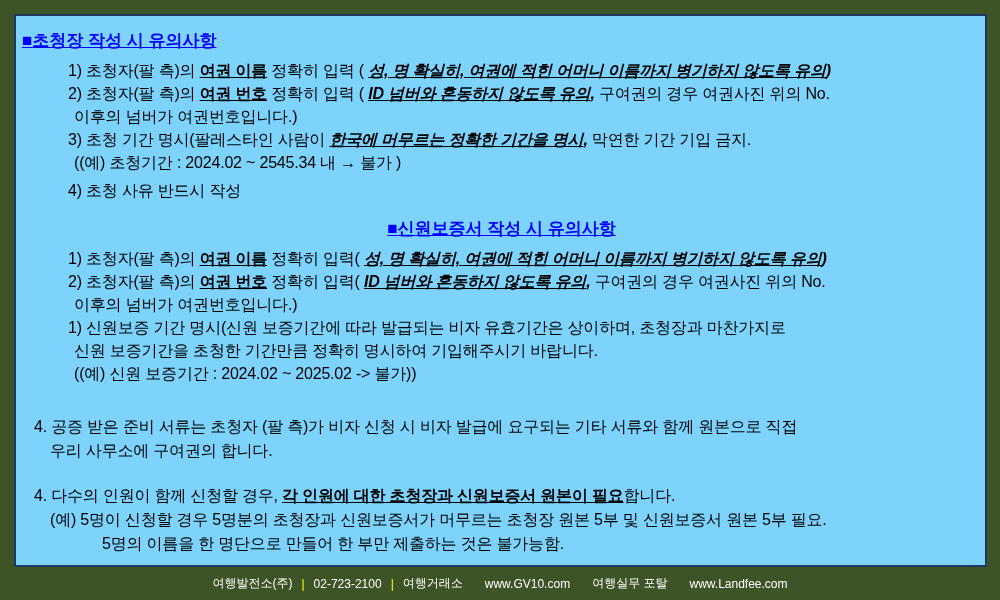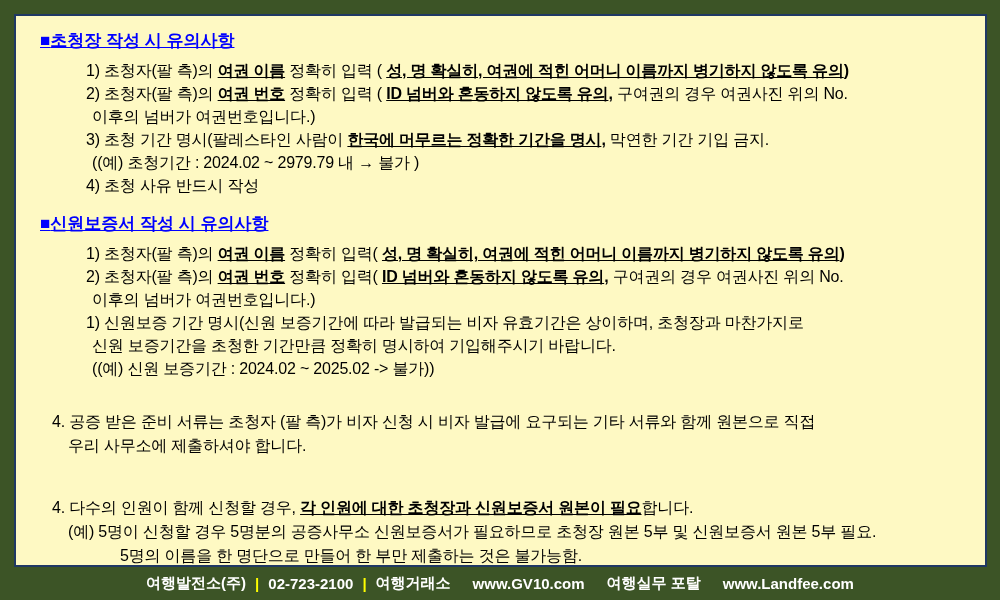--- a/index.html
+++ b/index.html
@@ -6,101 +6,101 @@
   html, body { width: 1000px; height: 600px; }
   body {
     position: relative;
     background: #3C5426;
     font-family: "Liberation Sans", "DejaVu Sans", sans-serif;
     overflow: hidden;
   }
   .panel {
     position: absolute;
     left: 14px; top: 14px; right: 13px; bottom: 33px;
-    background: #fef9c3;
+    background: #7dd3fc;
     border: 2px solid #1F3864;
-    padding: 13px 4px 0 24px;
+    padding: 13px 4px 0 6px;
     overflow: hidden;
   }
   .heading {
     font-size: 17px;
     font-weight: 700;
     color: #0000FF;
     text-decoration: underline;
     margin-bottom: 7px;
     white-space: nowrap;
   }
-  .heading-2 { margin-top: 15px; }
+  .heading-2 { margin-top: 15px; text-align: center; }
   .line {
     font-size: 16px;
     line-height: 23px;
     color: #000000;
     white-space: nowrap;
     letter-spacing: -0.2px;
   }
   .b { font-weight: 700; }
-  .i { }
+  .i { font-style: italic; }
   .u { text-decoration: underline; }
   .li1 { padding-left: 46px; }
   .li2 { padding-left: 52px; }
-  .gap-top { }
+  .gap-top { margin-top: 5px; }
   .para { margin-top: 0; }
   .para-3 { margin-top: 30px; }
-  .para-4 { margin-top: 38px; }
+  .para-4 { margin-top: 21px; }
   .para .line { line-height: 24px; }
   .pa { padding-left: 12px; }
   .pb { padding-left: 28px; }
   .pc { padding-left: 80px; }
   .footer {
     position: absolute;
     left: 0; right: 0; bottom: 0;
     height: 33px;
     display: flex;
     justify-content: center;
     align-items: center;
     gap: 9px;
     color: #FFFFFF;
-    font-size: 15px;
-    font-weight: 700;
+    font-size: 12px;
+    font-weight: 400;
     white-space: nowrap;
   }
   .footer .yellow { color: #FFFF00; }
   .footer .wide { margin-left: 13px; }
 </style>
 </head>
 <body>
 
 <div class="panel">
 
   <div class="heading"><span>■</span><span>초청장 작성 시 유의사항</span></div>
 
   <div class="line li1"><span>1) 초청자(팔 측)의 </span><span class="b u">여권 이름</span><span> 정확히 입력 ( </span><span class="b i u">성, 명 확실히, 여권에 적힌 어머니 이름까지 병기하지 않도록 유의</span><span class="b i">)</span></div>
   <div class="line li1"><span>2) 초청자(팔 측)의 </span><span class="b u">여권 번호</span><span> 정확히 입력 ( </span><span class="b i u">ID 넘버와 혼동하지 않도록 유의</span><span class="b i">,</span><span> 구여권의 경우 여권사진 위의 No.</span></div>
   <div class="line li2"><span>이후의 넘버가 여권번호입니다.)</span></div>
   <div class="line li1"><span>3) 초청 기간 명시(팔레스타인 사람이 </span><span class="b i u">한국에 머무르는 정확한 기간을 명시</span><span class="b i">,</span><span> 막연한 기간 기입 금지.</span></div>
-  <div class="line li2"><span>((예) 초청기간 : 2024.02 ~ 2979.79 내 → 불가 )</span></div>
+  <div class="line li2"><span>((예) 초청기간 : 2024.02 ~ 2545.34 내 → 불가 )</span></div>
   <div class="line li1 gap-top"><span>4) 초청 사유 반드시 작성</span></div>
 
   <div class="heading heading-2"><span>■</span><span>신원보증서 작성 시 유의사항</span></div>
 
   <div class="line li1"><span>1) 초청자(팔 측)의 </span><span class="b u">여권 이름</span><span> 정확히 입력( </span><span class="b i u">성, 명 확실히, 여권에 적힌 어머니 이름까지 병기하지 않도록 유의</span><span class="b i">)</span></div>
   <div class="line li1"><span>2) 초청자(팔 측)의 </span><span class="b u">여권 번호</span><span> 정확히 입력( </span><span class="b i u">ID 넘버와 혼동하지 않도록 유의</span><span class="b i">,</span><span> 구여권의 경우 여권사진 위의 No.</span></div>
   <div class="line li2"><span>이후의 넘버가 여권번호입니다.)</span></div>
   <div class="line li1"><span>1) 신원보증 기간 명시(신원 보증기간에 따라 발급되는 비자 유효기간은 상이하며, 초청장과 마찬가지로</span></div>
   <div class="line li2"><span>신원 보증기간을 초청한 기간만큼 정확히 명시하여 기입해주시기 바랍니다.</span></div>
   <div class="line li2"><span>((예) 신원 보증기간 : 2024.02 ~ 2025.02 -&gt; 불가))</span></div>
 
   <div class="para para-3">
     <div class="line pa"><span>4. 공증 받은 준비 서류는 초청자 (팔 측)가 비자 신청 시 비자 발급에 요구되는 기타 서류와 함께 원본으로 직접</span></div>
-    <div class="line pb"><span>우리 사무소에 제출하셔야 합니다.</span></div>
+    <div class="line pb"><span>우리 사무소에 구여권의 합니다.</span></div>
   </div>
 
   <div class="para para-4">
     <div class="line pa"><span>4. 다수의 인원이 함께 신청할 경우, </span><span class="b u">각 인원에 대한 초청장과 신원보증서 원본이 필요</span><span>합니다.</span></div>
-    <div class="line pb"><span>(예) 5명이 신청할 경우 5명분의 공증사무소 신원보증서가 필요하므로 초청장 원본 5부 및 신원보증서 원본 5부 필요.</span></div>
+    <div class="line pb"><span>(예) 5명이 신청할 경우 5명분의 초청장과 신원보증서가 머무르는 초청장 원본 5부 및 신원보증서 원본 5부 필요.</span></div>
     <div class="line pc"><span>5명의 이름을 한 명단으로 만들어 한 부만 제출하는 것은 불가능함.</span></div>
   </div>
 
 </div>
 
 <div class="footer">
   <span>여행발전소(주)</span>
   <span class="yellow">|</span>
   <span>02-723-2100</span>
   <span class="yellow">|</span>

